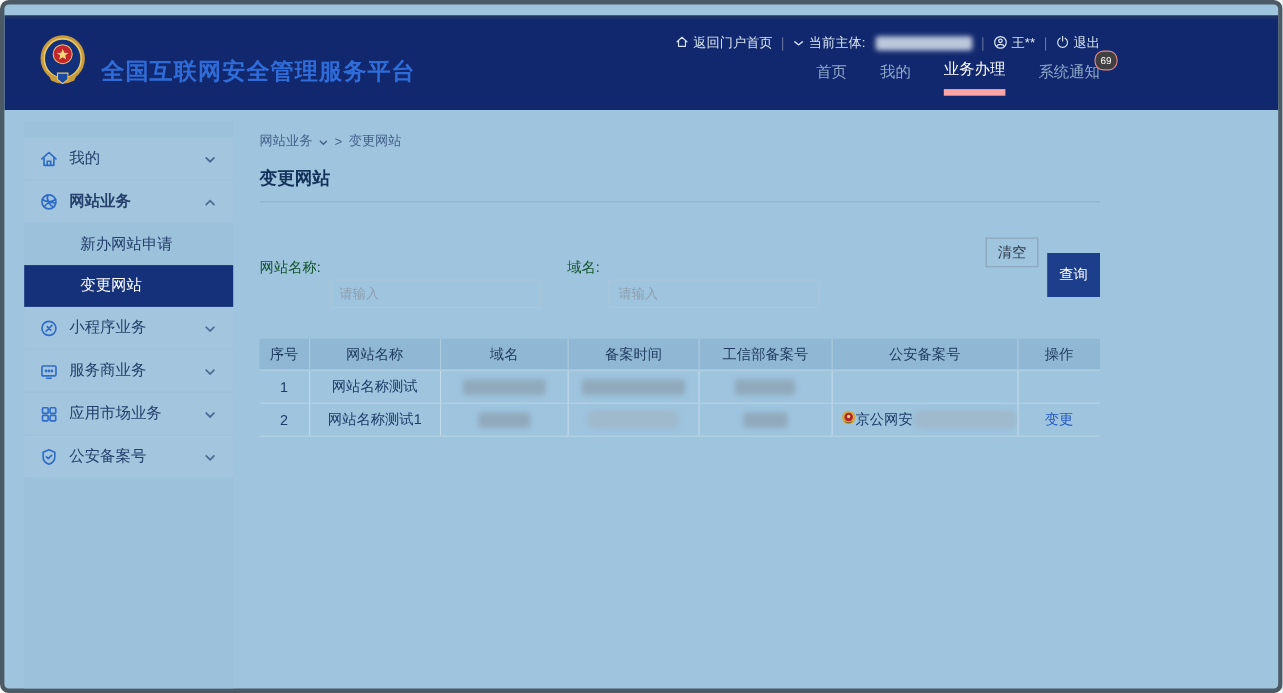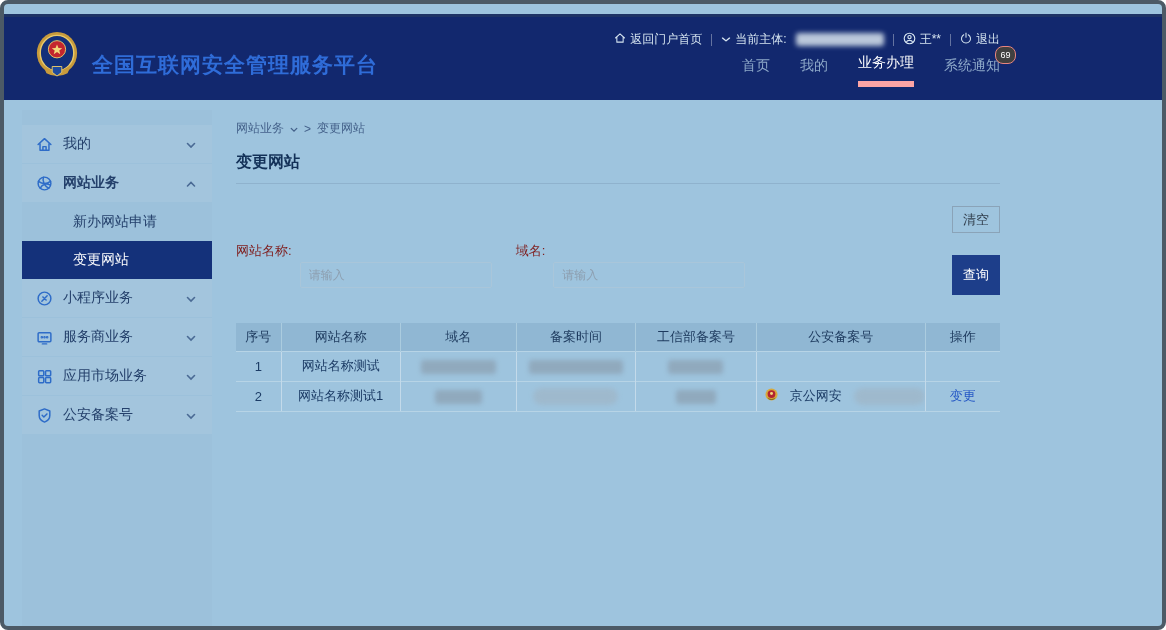--- a/index.html
+++ b/index.html
@@ -57,30 +57,30 @@
   .sub-item.active { background:#14317a; color:#ffffff; }
   svg.sic { stroke:#2e6cc8; fill:none; stroke-width:1.4; stroke-linecap:round; stroke-linejoin:round; }
   svg.chev { stroke:#4a6a94; fill:none; stroke-width:1.6; stroke-linecap:round; }
   svg.wic { stroke:#d5e4f0; fill:none; stroke-width:1.4; stroke-linecap:round; stroke-linejoin:round; }
   
   .main { position:absolute; left:232px; top:106px; width:764px; }
   .breadcrumb { margin-top:10px; font-size:12px; color:#44618a; display:flex; align-items:center; gap:6px; }
   .page-title { margin-top:15px; font-size:16px; font-weight:bold; color:#133158; }
   .title-rule { margin-top:10px; height:1px; background:#8fb2cd; }
   .filter-row { margin-top:22px; display:flex; align-items:center; }
-  .filter-label { font-size:13px; color:#7f1d1d; margin-right:8px; }
+  .filter-label { font-size:13px; color:#14532d; margin-right:8px; }
   .filter-input {
     width:192px; height:26px; border:1px solid #a9c6da; background:transparent;
     font-size:12px; color:#2a3e52; padding:0 8px; border-radius:2px; outline:none;
     font-family:"Liberation Sans", sans-serif;
     margin-top:48px;
   }
   .filter-input::placeholder { color:#8d9fb0; }
   .gap-lg { width:24px; }
-  .btns { margin-left:auto; display:flex; gap:8px;flex-direction:column; }
+  .btns { margin-left:auto; display:flex; gap:8px; }
   .btn-clear {
     width:48px; height:27px; border:1px solid #8aa3b8; background:transparent;
     color:#2e3b49; font-size:13px; cursor:pointer; font-family:"Liberation Sans", sans-serif;
   }
   .btn-query {
     width:48px; height:40px; border:none; background:#1d3e8a; color:#ffffff;
     font-size:13px; cursor:pointer; font-family:"Liberation Sans", sans-serif;margin-top:14px;
   }
   
   .tbl { margin-top:28px; width:100%; border-collapse:collapse; table-layout:fixed; font-size:13px; color:#1c3c66; }
@@ -90,21 +90,21 @@
   }
   .tbl thead th:first-child { border-left:none; }
   .tbl tbody td {
     height:30px; text-align:center; border-top:1px solid #b7d4e6;
     border-left:1px solid rgba(255,255,255,.38); overflow:hidden; white-space:nowrap;
   }
   .tbl tbody td:first-child { border-left:none; }
   .tbl tbody tr:last-child td { border-bottom:1px solid #b7d4e6; }
   .redacted { display:inline-block; height:14px; border-radius:3px; background:#8da3b5; filter:blur(2.5px); opacity:.8; vertical-align:middle; }
   .redacted.pill { height:17px; border-radius:9px; background:#9fb7c9; }
-  .police-cell { display:flex; align-items:center; gap:12px; padding-left:8px; }
+  .police-cell { display:flex; align-items:center; gap:0; padding-left:8px; }
   .link-change { color:#2457c5; text-decoration:none; cursor:pointer; }
 </style>
 </head>
 <body>
 
 <div class="frame">
 
   <div class="header">
     <div class="brand">
       <span>

